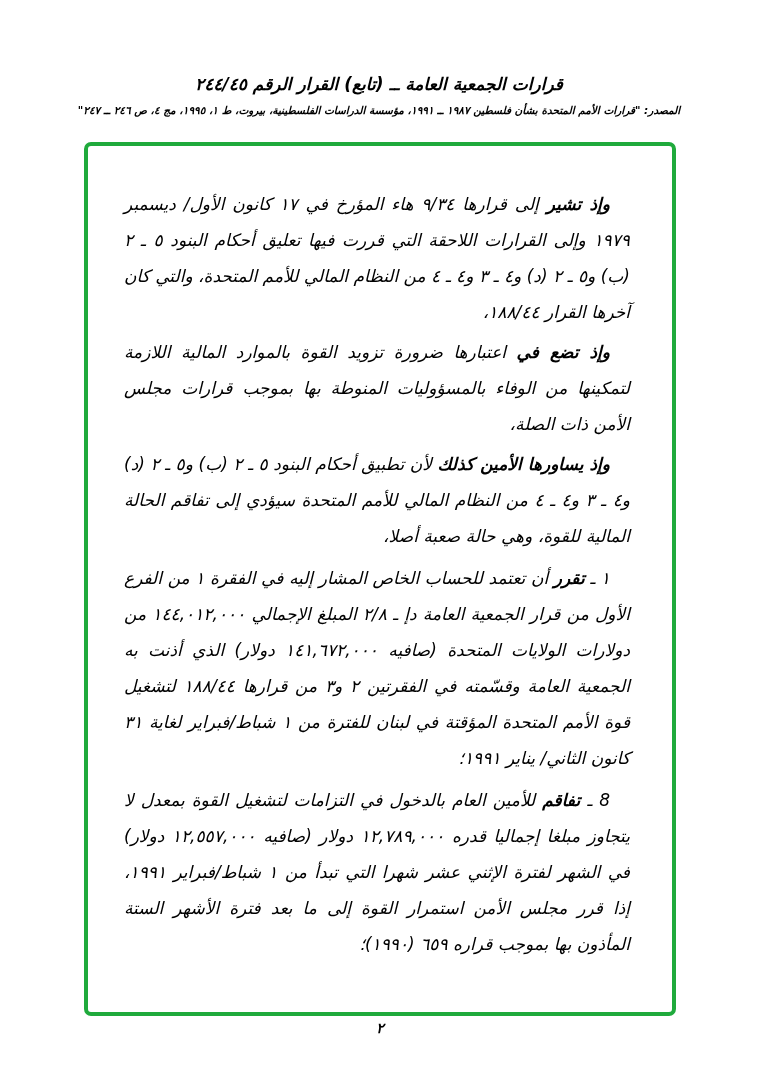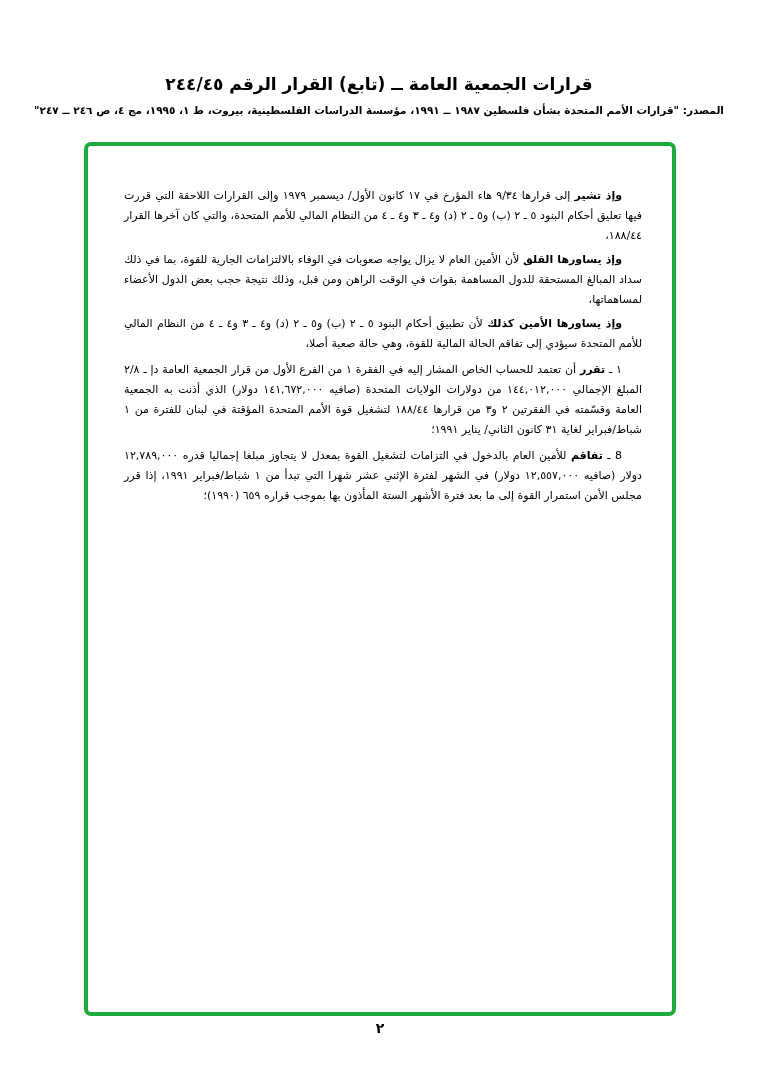--- a/index.html
+++ b/index.html
@@ -1,15 +1,15 @@
 <!DOCTYPE html>
 <html dir="rtl" lang="ar"><head>
 <meta charset="utf-8">
 <style>
-  * { margin: 0; padding: 0; box-sizing: border-box; }
+  * { margin: 0; padding: 0; box-sizing: border-box; font-style: italic; }
   html, body { background: #ffffff; }
   .page {
     position: relative;
     width: 758px;
     height: 1078px;
     background: #ffffff;
     font-family: "DejaVu Sans", sans-serif;
     color: #000000;
     direction: rtl;
     overflow: hidden;
@@ -40,26 +40,26 @@
     left: 84px;
     width: 592px;
     height: 874px;
     border: 4px solid #1faa3c;
     border-radius: 7px;
     overflow: hidden;
   }
   .body-text {
     position: absolute;
     top: 40px;
-    right: 30px;
+    right: 42px;
     left: 36px;
     direction: rtl;
     text-align: justify;
-    font-size: 11px;
-    line-height: 20px;
+    font-size: 17px;
+    line-height: 36px;
   }
   .para {
     text-indent: 20px;
     margin-bottom: 4px;
   }
   .para.numbered { margin-top: 6px; }
   .para .lead { font-weight: bold; }
   .page-number {
     position: absolute;
     top: 1020px;
@@ -75,21 +75,21 @@
 
 <div class="page">
 
   <div class="doc-title">قرارات الجمعية العامة ــ (تابع) القرار الرقم ٢٤٤/٤٥</div>
 
   <div class="doc-source">المصدر: "قرارات الأمم المتحدة بشأن فلسطين ١٩٨٧ ــ ١٩٩١، مؤسسة الدراسات الفلسطينية، بيروت، ط ١، ١٩٩٥، مج ٤، ص ٢٤٦ ــ ٢٤٧"</div>
 
   <div class="frame" style="border-color: rgb(31, 170, 60);">
     <div class="body-text">
         <p class="para"><span class="lead">وإذ تشير</span><span> إلى قرارها ٩/٣٤ هاء المؤرخ في ١٧ كانون الأول/ ديسمبر ١٩٧٩ وإلى القرارات اللاحقة التي قررت فيها تعليق أحكام البنود ٥ ـ ٢ (ب) و٥ ـ ٢ (د) و٤ ـ ٣ و٤ ـ ٤ من النظام المالي للأمم المتحدة، والتي كان آخرها القرار ١٨٨/٤٤،</span></p>
-        <p class="para"><span class="lead">وإذ يساورها القلق</span><span> لأن الأمين العام لا يزال يواجه صعوبات في الوفاء بالالتزامات الجارية للقوة، بما في ذلك سداد المبالغ المستحقة للدول المساهمة بقوات في الوقت الراهن ومن قبل، وذلك نتيجة حجب بعض الدول الأعضاء لمساهماتها،</span></p>
+        <p class="para"><span class="lead">وإذ تضع في</span><span> اعتبارها ضرورة تزويد القوة بالموارد المالية اللازمة لتمكينها من الوفاء بالمسؤوليات المنوطة بها بموجب قرارات مجلس الأمن ذات الصلة،</span></p>
         <p class="para"><span class="lead">وإذ يساورها الأمين كذلك</span><span> لأن تطبيق أحكام البنود ٥ ـ ٢ (ب) و٥ ـ ٢ (د) و٤ ـ ٣ و٤ ـ ٤ من النظام المالي للأمم المتحدة سيؤدي إلى تفاقم الحالة المالية للقوة، وهي حالة صعبة أصلا،</span></p>
         <p class="para numbered"><span>١ ـ </span><span class="lead">تقرر</span><span> أن تعتمد للحساب الخاص المشار إليه في الفقرة ١ من الفرع الأول من قرار الجمعية العامة دإ ـ ٢/٨ المبلغ الإجمالي ١٤٤,٠١٢,٠٠٠ من دولارات الولايات المتحدة (صافيه ١٤١,٦٧٢,٠٠٠ دولار) الذي أذنت به الجمعية العامة وقسّمته في الفقرتين ٢ و٣ من قرارها ١٨٨/٤٤ لتشغيل قوة الأمم المتحدة المؤقتة في لبنان للفترة من ١ شباط/فبراير لغاية ٣١ كانون الثاني/ يناير ١٩٩١؛</span></p>
         <p class="para numbered"><span>8 ـ </span><span class="lead">تفاقم</span><span> للأمين العام بالدخول في التزامات لتشغيل القوة بمعدل لا يتجاوز مبلغا إجماليا قدره ١٢,٧٨٩,٠٠٠ دولار (صافيه ١٢,٥٥٧,٠٠٠ دولار) في الشهر لفترة الإثني عشر شهرا التي تبدأ من ١ شباط/فبراير ١٩٩١، إذا قرر مجلس الأمن استمرار القوة إلى ما بعد فترة الأشهر الستة المأذون بها بموجب قراره ٦٥٩ (١٩٩٠)؛</span></p>
       </div>
   </div>
 
   <div class="page-number">٢</div>
 
 </div>
 

